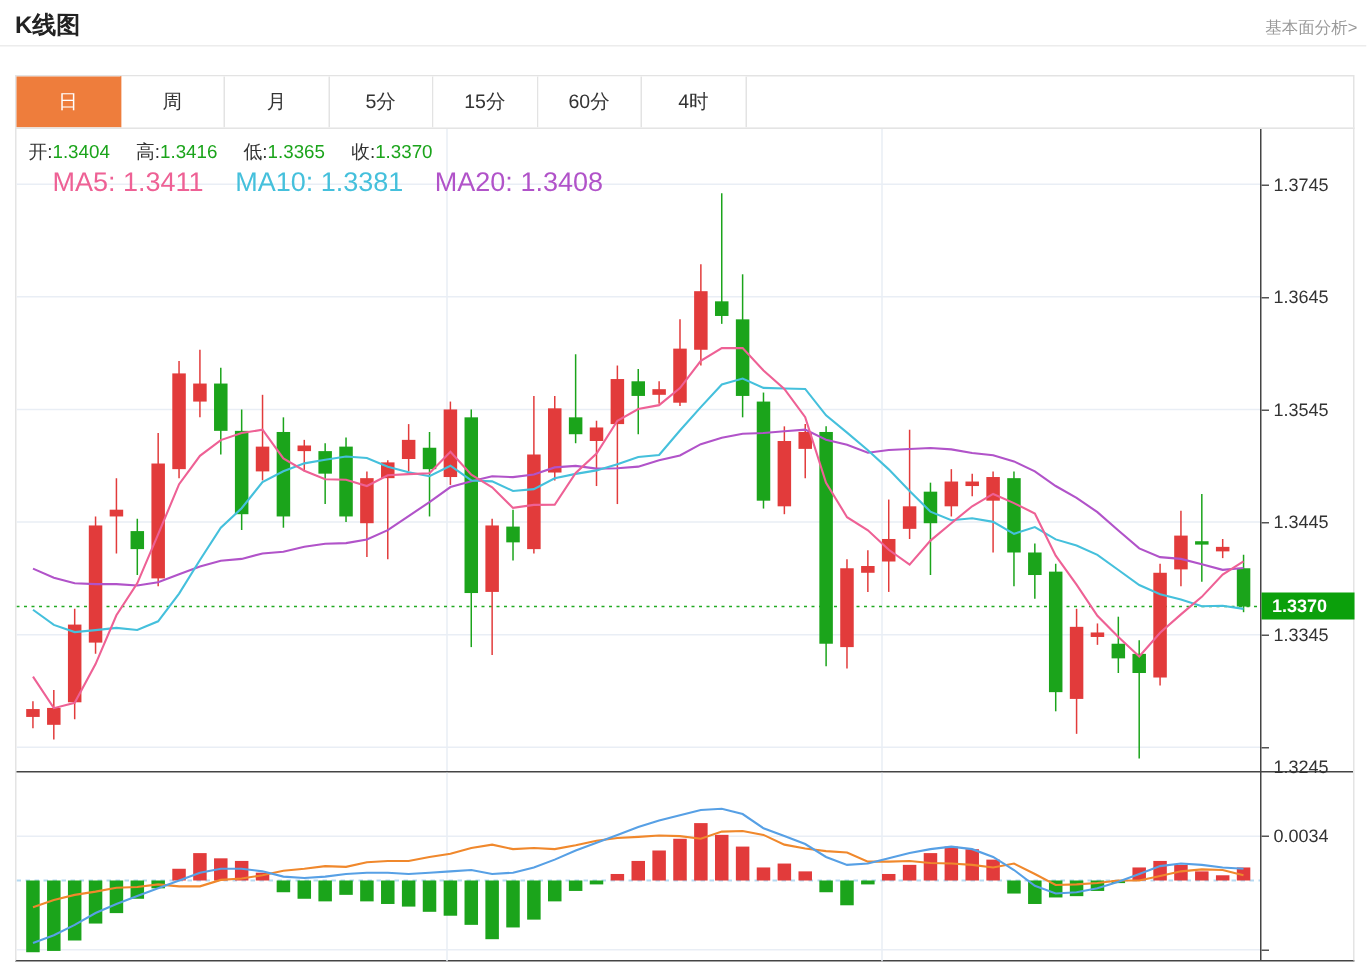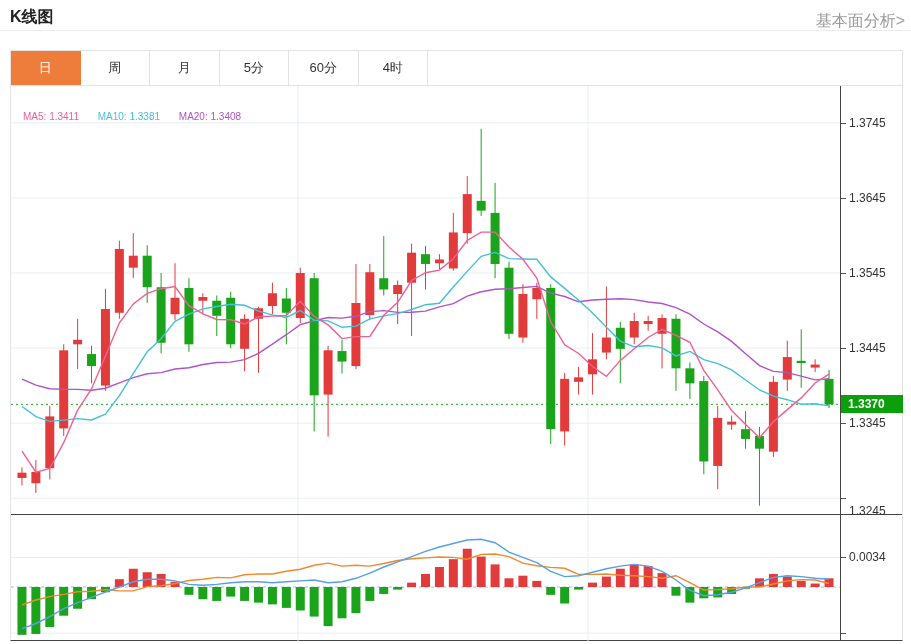--- a/index.html
+++ b/index.html
@@ -1,21 +1,21 @@
 <!DOCTYPE html>
 <html><head>
 <meta charset="utf-8">
 <style>
   * { margin:0; padding:0; box-sizing:border-box; }
   html,body { width:911px; height:644px; background:#fff; overflow:hidden;
               font-family:"Liberation Sans","DejaVu Sans",sans-serif; }
   #app { position:relative; width:911px; height:616px; }
 
   .page-title { position:absolute; left:10px; top:7px; font-size:16px; font-weight:bold; color:#222; }
-  .top-link  { position:absolute; right:6px; top:11px; font-size:16px; color:#9a9a9a; cursor:pointer; text-decoration:none; }
+  .top-link  { position:absolute; right:6px; top:11px; font-size:11px; color:#9a9a9a; cursor:pointer; text-decoration:none; }
   .header-divider { position:absolute; left:0; top:30px; width:911px; height:1px; background:#ececec; }
 
   #tab-bar { position:absolute; left:10px; top:50px; width:893px; height:36px;
              display:flex; border:1px solid #e3e3e3; background:#fff; }
   .tab { width:69.5px; height:100%; display:flex; align-items:center; justify-content:center;
          font-size:13px; color:#333; border-right:1px solid #e3e3e3; cursor:pointer; background:#fff; }
   .tab.active { background:#ee7d3c; color:#fff; border-right-color:#ee7d3c; }
   .tab-filler { flex:1; }
 
   #chart-box { position:absolute; left:10px; top:85px; width:893px; height:556px;
@@ -27,21 +27,21 @@
 
   .tick-label { position:absolute; left:838px; font-size:12px; color:#333; white-space:nowrap; }
   .tick-dash  { position:absolute; left:830px; width:5px; height:1px; background:#555; }
 
   #price-badge { position:absolute; left:830px; top:309px; width:62px; height:18px;
                  background:#0ba00b; color:#fff; font-size:12px; line-height:18px;
                  padding-left:7px; font-weight:bold; }
 
   #ohlc-legend { position:absolute; left:8px; top:7px; font-size:12.5px; color:#333; white-space:nowrap; }
   #ohlc-legend .val { color:#1ba41b; margin-right:14px; }
-  #ma-legend { position:absolute; left:12px; top:25px; font-size:10px; white-space:nowrap; }
+  #ma-legend { position:absolute; left:24px; top:25px; font-size:18px; white-space:nowrap; }
   #ma-legend .ma5  { color:#ee6195; margin-right:16px; }
   #ma-legend .ma10 { color:#45c0dc; margin-right:16px; }
   #ma-legend .ma20 { color:#b153c9; }
   #macd-legend { position:absolute; left:8px; top:436px; font-size:12.5px; white-space:nowrap; }
   #macd-legend .macd { color:#e23b3b; margin-right:14px; }
   #macd-legend .diff { color:#3d8fd8; margin-right:14px; }
   #macd-legend .dea  { color:#f5861f; }
 </style>
 </head>
 <body>
@@ -49,20 +49,21 @@
 <div id="app">
   <div class="page-title">K线图</div>
   <a class="top-link">基本面分析&gt;</a>
   <div class="header-divider"></div>
 
   <div id="tab-bar">
       <div class="tab active">日</div>
       <div class="tab">周</div>
       <div class="tab">月</div>
       <div class="tab">5分</div>
+      <div class="tab">15分</div>
       <div class="tab">60分</div>
       <div class="tab">4时</div>
       <div class="tab-filler"></div>
     </div>
 
   <div id="chart-box">
     <svg id="main-svg" width="829" height="428">
         <line x1="0" y1="36.79298245613967" x2="829" y2="36.79298245613967" stroke="#e9eef5" stroke-width="1"></line>
         <line x1="0" y1="111.88070175438543" x2="829" y2="111.88070175438543" stroke="#e9eef5" stroke-width="1"></line>
         <line x1="0" y1="186.9684210526312" x2="829" y2="186.9684210526312" stroke="#e9eef5" stroke-width="1"></line>
@@ -277,19 +278,25 @@
         <div class="tick-label" style="top: 330px;">1.3345</div>
         <div class="tick-dash" style="top: 412px;"></div>
         <div class="tick-label" style="top: 418px;">1.3245</div>
         <div class="tick-dash" style="top: 471px;"></div>
         <div class="tick-label" style="top: 464px;">0.0034</div>
         <div class="tick-dash" style="top: 547px;"></div>
         <div class="tick-label" style="top: 572px;">-0.0053</div>
       </div>
     <div id="price-badge" style="top: 309px;">1.3370</div>
 
+    <div id="ohlc-legend">
+      <span>开:</span><span class="val">1.3404</span>
+      <span>高:</span><span class="val">1.3416</span>
+      <span>低:</span><span class="val">1.3365</span>
+      <span>收:</span><span class="val">1.3370</span>
+    </div>
     <div id="ma-legend">
       <span class="ma5"><span>MA5:</span> <span>1.3411</span></span>
       <span class="ma10"><span>MA10:</span> <span>1.3381</span></span>
       <span class="ma20"><span>MA20:</span> <span>1.3408</span></span>
     </div>
   </div>
 </div>
 
 </body></html>

